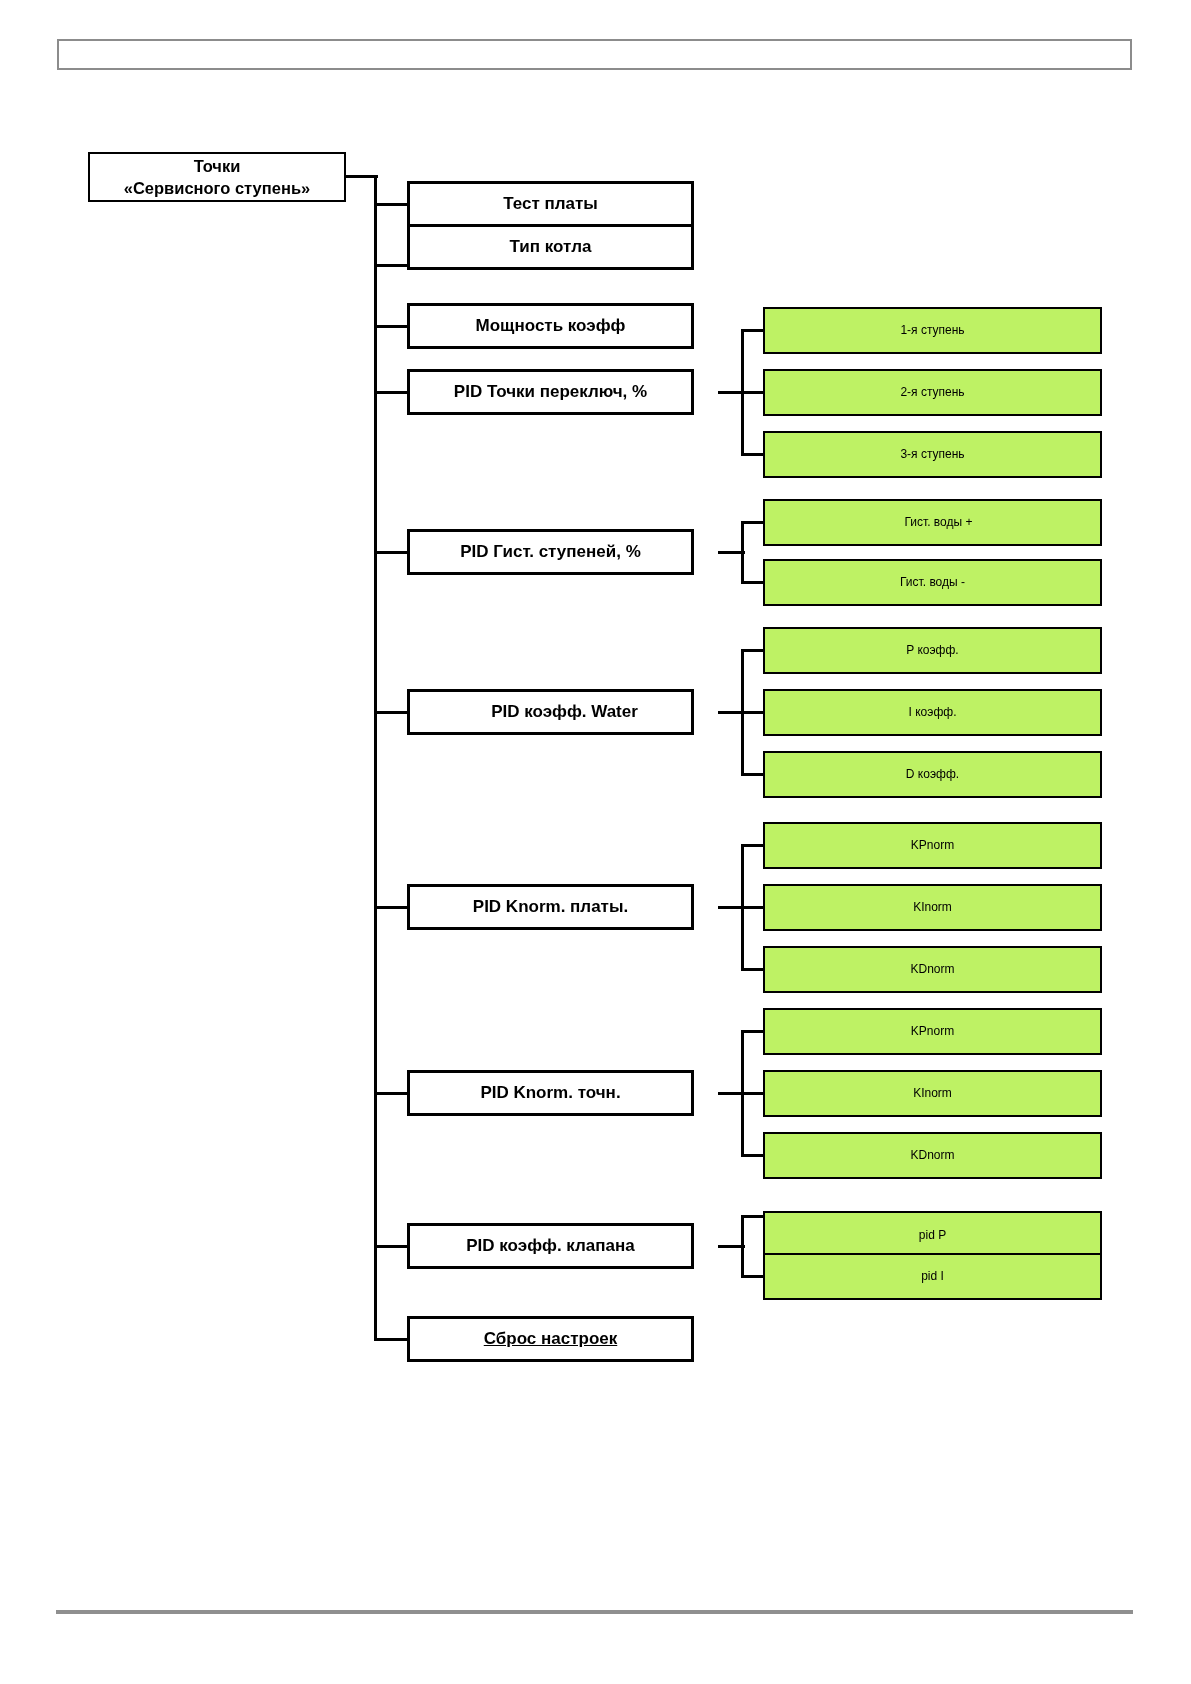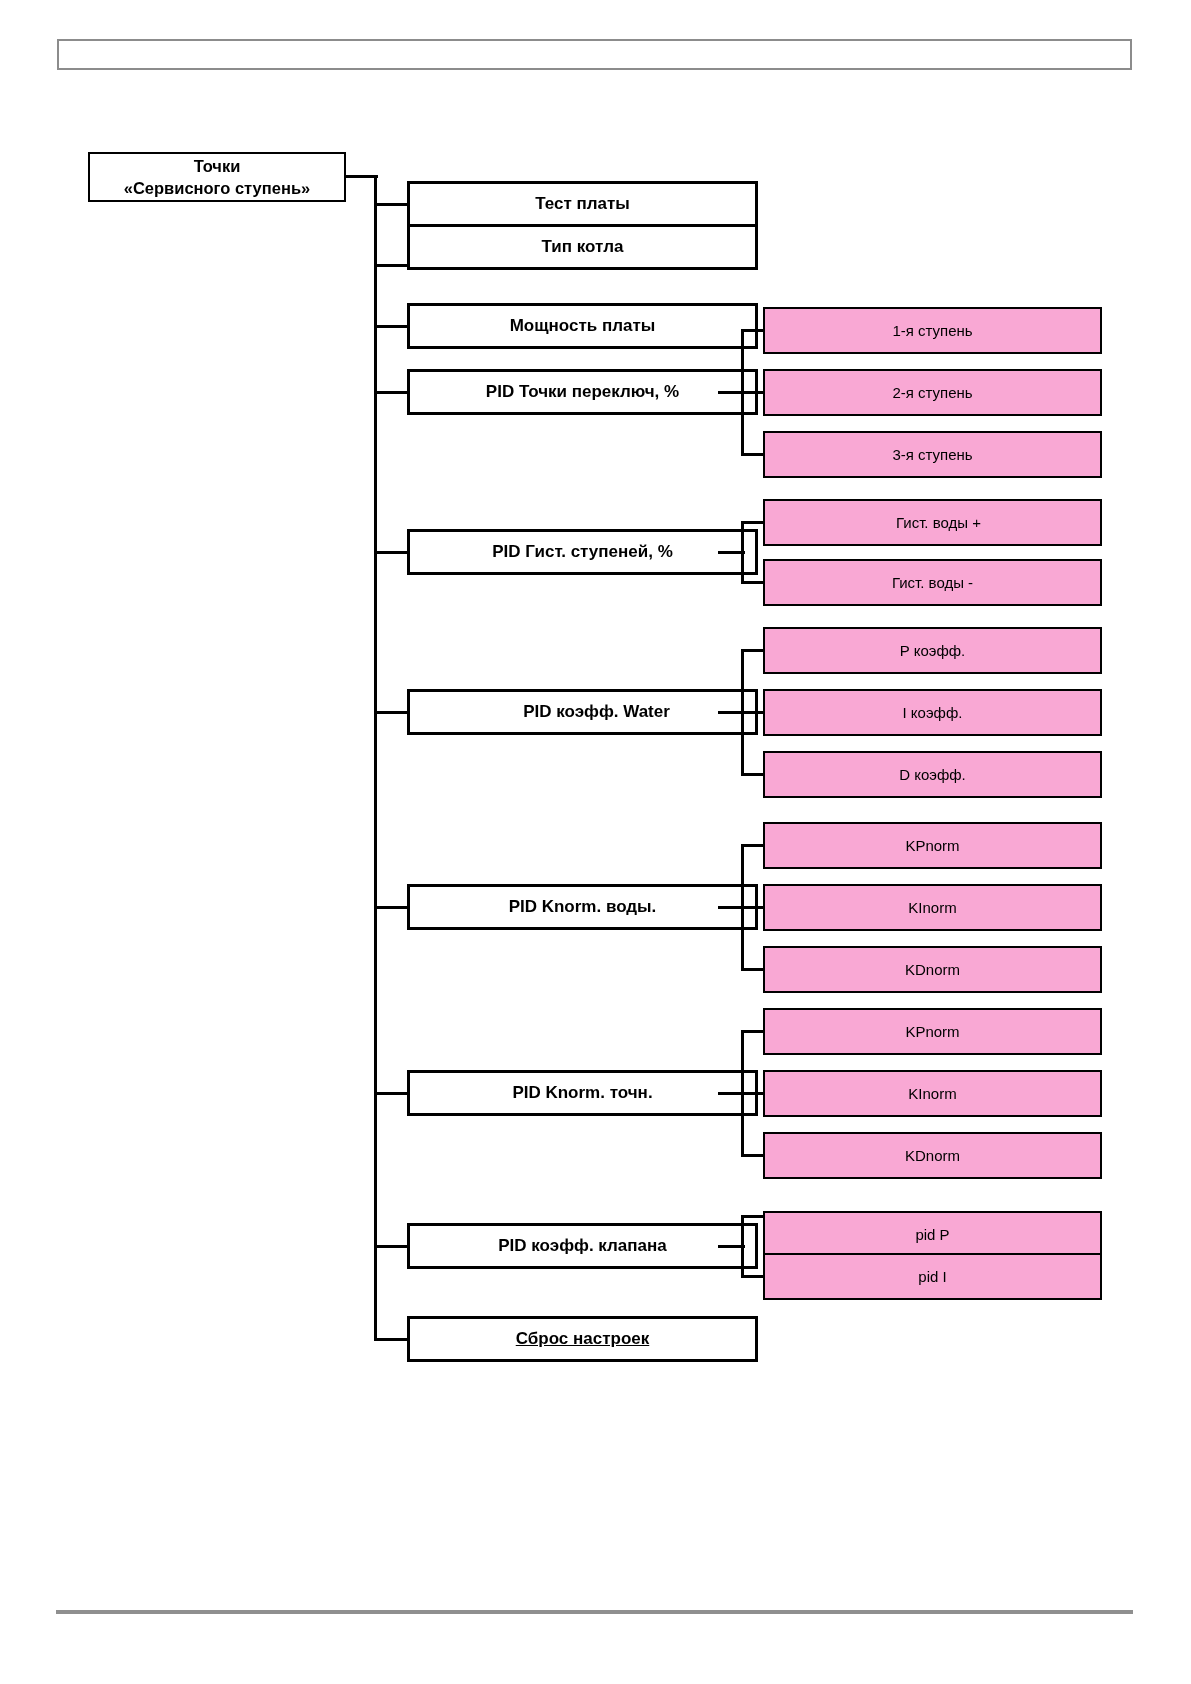--- a/index.html
+++ b/index.html
@@ -38,21 +38,21 @@
     align-items: center;
     text-align: center;
     font-weight: bold;
     font-size: 16.5px;
     line-height: 22px;
     background: #ffffff;
   }
   .menu-node {
     position: absolute;
     left: 407px;
-    width: 351px; height: 46px;
+    width: 287px; height: 46px;
     border: 3px solid #000000;
     box-sizing: border-box;
     display: flex;
     justify-content: center;
     align-items: center;
     text-align: center;
     font-weight: bold;
     font-size: 17px;
     background: #ffffff;
   }
@@ -60,22 +60,22 @@
     position: absolute;
     left: 763px;
     width: 339px; height: 47px;
     border: 2px solid #000000;
     box-sizing: border-box;
     display: flex;
     justify-content: center;
     align-items: center;
     text-align: center;
     font-weight: normal;
-    font-size: 15px;
-    background: #f9a8d4;
+    font-size: 12px;
+    background: #bef264;
   }
   .conn {
     position: absolute;
     background: #000000;
   }
 </style>
 </head>
 <body>
 
 <div class="page">
@@ -87,21 +87,21 @@
       <div>«Сервисного ступень»</div>
     </div>
     <div id="nodes-layer">
         <div class="conn" style="left: 345px; top: 174.5px; width: 33px; height: 3px;"></div>
         <div class="conn" style="left: 373.5px; top: 174.5px; width: 3px; height: 1166px;"></div>
         <div class="conn" style="left: 375px; top: 202.5px; width: 32px; height: 3px;"></div>
         <div class="menu-node" style="top: 181px;">Тест платы</div>
         <div class="conn" style="left: 375px; top: 263.5px; width: 32px; height: 3px;"></div>
         <div class="menu-node" style="top: 224px;">Тип котла</div>
         <div class="conn" style="left: 375px; top: 324.5px; width: 32px; height: 3px;"></div>
-        <div class="menu-node" style="top: 303px;">Мощность платы</div>
+        <div class="menu-node" style="top: 303px;">Мощность коэфф</div>
         <div class="conn" style="left: 375px; top: 390.5px; width: 32px; height: 3px;"></div>
         <div class="menu-node" style="top: 369px;">PID Точки переключ, %</div>
         <div class="conn" style="left: 718px; top: 390.5px; width: 27px; height: 3px;"></div>
         <div class="conn" style="left: 740.5px; top: 328.5px; width: 3px; height: 127px;"></div>
         <div class="conn" style="left: 742px; top: 328.5px; width: 21px; height: 3px;"></div>
         <div class="submenu-node" style="top: 306.5px;">1-я ступень</div>
         <div class="conn" style="left: 742px; top: 390.5px; width: 21px; height: 3px;"></div>
         <div class="submenu-node" style="top: 368.5px;">2-я ступень</div>
         <div class="conn" style="left: 742px; top: 452.5px; width: 21px; height: 3px;"></div>
         <div class="submenu-node" style="top: 430.5px;">3-я ступень</div>
@@ -117,21 +117,21 @@
         <div class="menu-node" style="top: 689px; padding-left: 28px;">PID коэфф. Water</div>
         <div class="conn" style="left: 718px; top: 710.5px; width: 27px; height: 3px;"></div>
         <div class="conn" style="left: 740.5px; top: 648.5px; width: 3px; height: 127px;"></div>
         <div class="conn" style="left: 742px; top: 648.5px; width: 21px; height: 3px;"></div>
         <div class="submenu-node" style="top: 626.5px;">P коэфф.</div>
         <div class="conn" style="left: 742px; top: 710.5px; width: 21px; height: 3px;"></div>
         <div class="submenu-node" style="top: 688.5px;">I коэфф.</div>
         <div class="conn" style="left: 742px; top: 772.5px; width: 21px; height: 3px;"></div>
         <div class="submenu-node" style="top: 750.5px;">D коэфф.</div>
         <div class="conn" style="left: 375px; top: 905.5px; width: 32px; height: 3px;"></div>
-        <div class="menu-node" style="top: 884px;">PID Knorm. воды.</div>
+        <div class="menu-node" style="top: 884px;">PID Knorm. платы.</div>
         <div class="conn" style="left: 718px; top: 905.5px; width: 27px; height: 3px;"></div>
         <div class="conn" style="left: 740.5px; top: 843.5px; width: 3px; height: 127px;"></div>
         <div class="conn" style="left: 742px; top: 843.5px; width: 21px; height: 3px;"></div>
         <div class="submenu-node" style="top: 821.5px;">KPnorm</div>
         <div class="conn" style="left: 742px; top: 905.5px; width: 21px; height: 3px;"></div>
         <div class="submenu-node" style="top: 883.5px;">KInorm</div>
         <div class="conn" style="left: 742px; top: 967.5px; width: 21px; height: 3px;"></div>
         <div class="submenu-node" style="top: 945.5px;">KDnorm</div>
         <div class="conn" style="left: 375px; top: 1091.5px; width: 32px; height: 3px;"></div>
         <div class="menu-node" style="top: 1070px;">PID Knorm. точн.</div>

